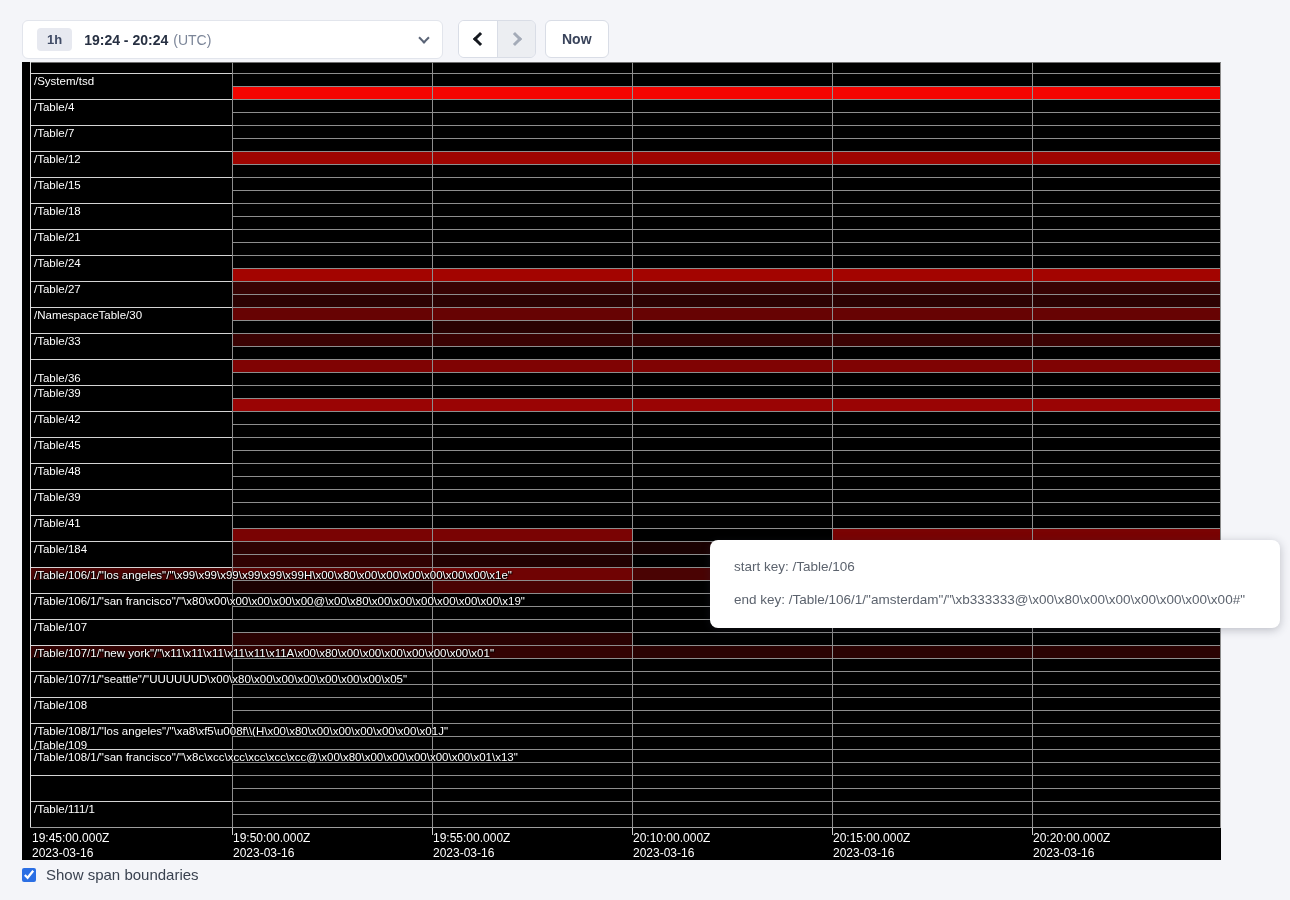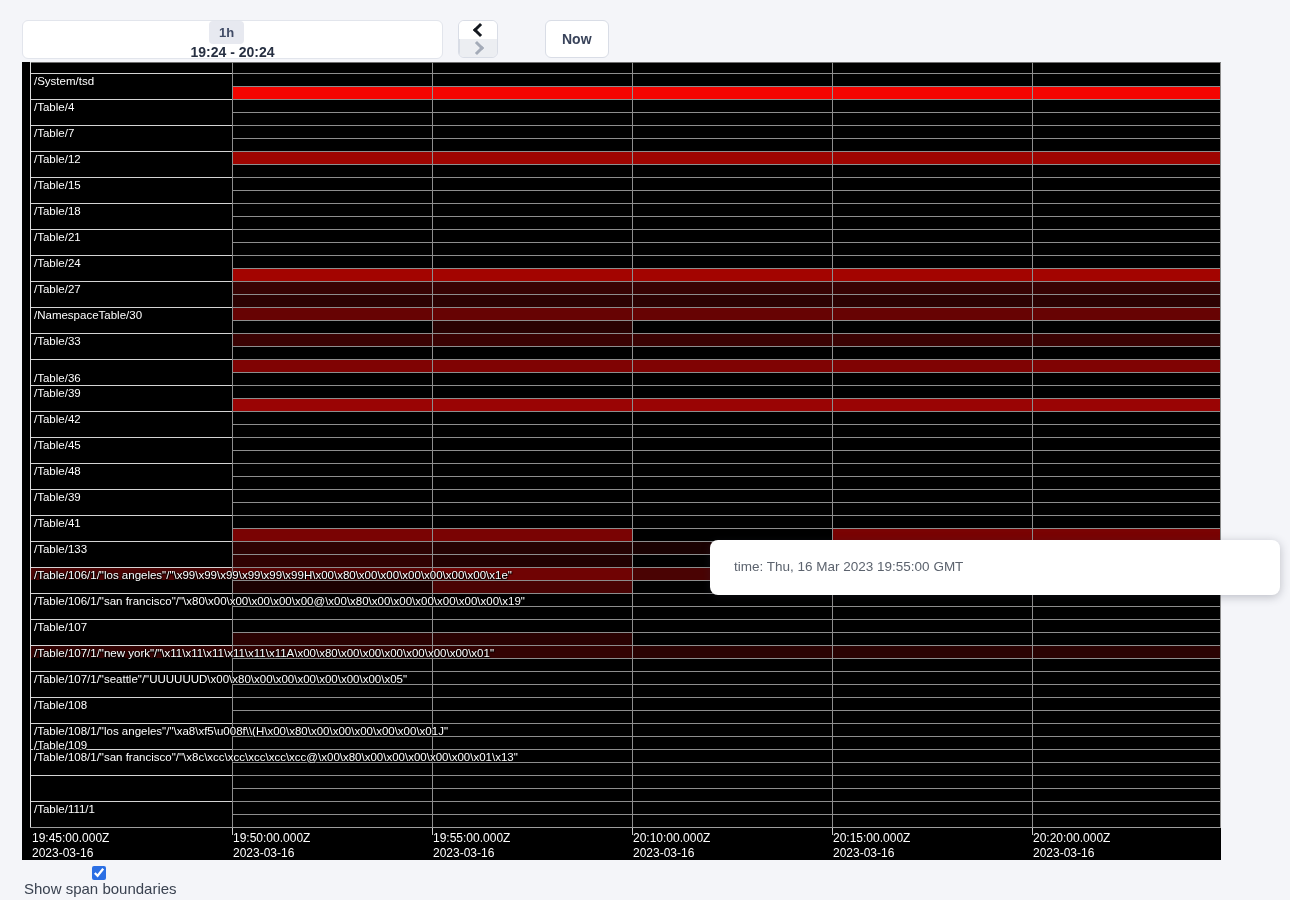--- a/index.html
+++ b/index.html
@@ -1,17 +1,17 @@
 <!DOCTYPE html>
 <html><head>
 <meta charset="utf-8">
 <style>
   * { margin:0; padding:0; box-sizing:border-box; }
   html,body { width:1290px; height:900px; background:#f4f5f9; font-family:"Liberation Sans", sans-serif; overflow:hidden; }
-  .abs { position:absolute;flex-direction:column; }
+  .abs { position:absolute; }
 
   
   .time-selector{ left:22px; top:20px; width:421px; height:39px; background:#fff;
     border:1px solid #e2e5ec; border-radius:6px; display:flex; align-items:center;
     padding:0 14px; cursor:pointer; }
   .range-badge{ background:#e7e9f0; color:#414c66; font-size:13px; font-weight:700;
     padding:4px 10px; border-radius:4px; margin-right:12px; }
   .range-text{ font-size:14px; font-weight:700; color:#273042; }
   .range-suffix{ font-size:14px; color:#7b8598; margin-left:5px; }
   .chev{ display:inline-block; width:8px; height:8px; border-style:solid; border-color:#5a6476; border-width:0; }
@@ -40,21 +40,21 @@
   .axis-label{ position:absolute; top:3px; color:#fff; font-size:12px; line-height:15px; white-space:pre; }
 
   
   .tooltip{ left:710px; top:540px; width:570px; background:#fff; border-radius:8px;
     box-shadow:0 2px 10px rgba(40,44,60,.28); padding:10px 8px 12px 24px; z-index:5; }
   .tooltip-line{ font-size:13.5px; color:#5c636e; line-height:33px; white-space:nowrap; }
 
   
   .footer-check{ left:22px; top:866px; display:flex; align-items:center; }
   .footer-check input{ width:14px; height:14px; accent-color:#2b6fe4; margin:0; cursor:pointer; }
-  .footer-check span{ font-size:15px; color:#3a4250; margin-left:2px; }
+  .footer-check span{ font-size:15px; color:#3a4250; margin-left:10px; }
 </style>
 </head>
 <body>
 
 <div class="abs time-selector">
   <span class="range-badge">1h</span>
   <span class="range-text">19:24 - 20:24</span>
   <span class="range-suffix">(UTC)</span>
   <span class="chev chev-down"></span>
 </div>
@@ -558,21 +558,21 @@
       <div class="hm-label" style="top: 221px;">/Table/27</div>
       <div class="hm-label" style="top: 247px; text-align: right;">/NamespaceTable/30</div>
       <div class="hm-label" style="top: 273px;">/Table/33</div>
       <div class="hm-label" style="top: 310px;">/Table/36</div>
       <div class="hm-label" style="top: 325px;">/Table/39</div>
       <div class="hm-label" style="top: 351px;">/Table/42</div>
       <div class="hm-label" style="top: 377px;">/Table/45</div>
       <div class="hm-label" style="top: 403px;">/Table/48</div>
       <div class="hm-label" style="top: 429px;">/Table/39</div>
       <div class="hm-label" style="top: 455px;">/Table/41</div>
-      <div class="hm-label" style="top: 481px;">/Table/133</div>
+      <div class="hm-label" style="top: 481px;">/Table/184</div>
       <div class="hm-label" style="top: 507px;">/Table/106/1/"los angeles"/"\x99\x99\x99\x99\x99\x99H\x00\x80\x00\x00\x00\x00\x00\x00\x1e"</div>
       <div class="hm-label" style="top: 533px;">/Table/106/1/"san francisco"/"\x80\x00\x00\x00\x00\x00@\x00\x80\x00\x00\x00\x00\x00\x00\x19"</div>
       <div class="hm-label" style="top: 559px;">/Table/107</div>
       <div class="hm-label" style="top: 585px;">/Table/107/1/"new york"/"\x11\x11\x11\x11\x11\x11A\x00\x80\x00\x00\x00\x00\x00\x00\x01"</div>
       <div class="hm-label" style="top: 611px;">/Table/107/1/"seattle"/"UUUUUUD\x00\x80\x00\x00\x00\x00\x00\x00\x05"</div>
       <div class="hm-label" style="top: 637px;">/Table/108</div>
       <div class="hm-label" style="top: 663px;">/Table/108/1/"los angeles"/"\xa8\xf5\u008f\\(H\x00\x80\x00\x00\x00\x00\x00\x01J"</div>
       <div class="hm-label" style="top: 689px;">/Table/108/1/"san francisco"/"\x8c\xcc\xcc\xcc\xcc\xcc@\x00\x80\x00\x00\x00\x00\x00\x01\x13"</div>
       <div class="hm-label" style="top: 677px;">/Table/109</div>
       <div class="hm-label" style="top: 741px;">/Table/111/1</div>
@@ -592,19 +592,20 @@
       <div class="axis-label" style="left: 603px;">20:10:00.000Z
 2023-03-16</div>
       <div class="axis-label" style="left: 803px;">20:15:00.000Z
 2023-03-16</div>
       <div class="axis-label" style="left: 1003px;">20:20:00.000Z
 2023-03-16</div>
     </div>
 </div>
 
 <div class="abs tooltip">
-  <div class="tooltip-line">time: Thu, 16 Mar 2023 19:55:00 GMT</div>
+  <div class="tooltip-line">start key: /Table/106</div>
+  <div class="tooltip-line">end key: /Table/106/1/"amsterdam"/"\xb333333@\x00\x80\x00\x00\x00\x00\x00\x00#"</div>
 </div>
 
 <label class="abs footer-check">
   <input type="checkbox" checked="" style="">
   <span>Show span boundaries</span>
 </label>
 
 </body></html>

